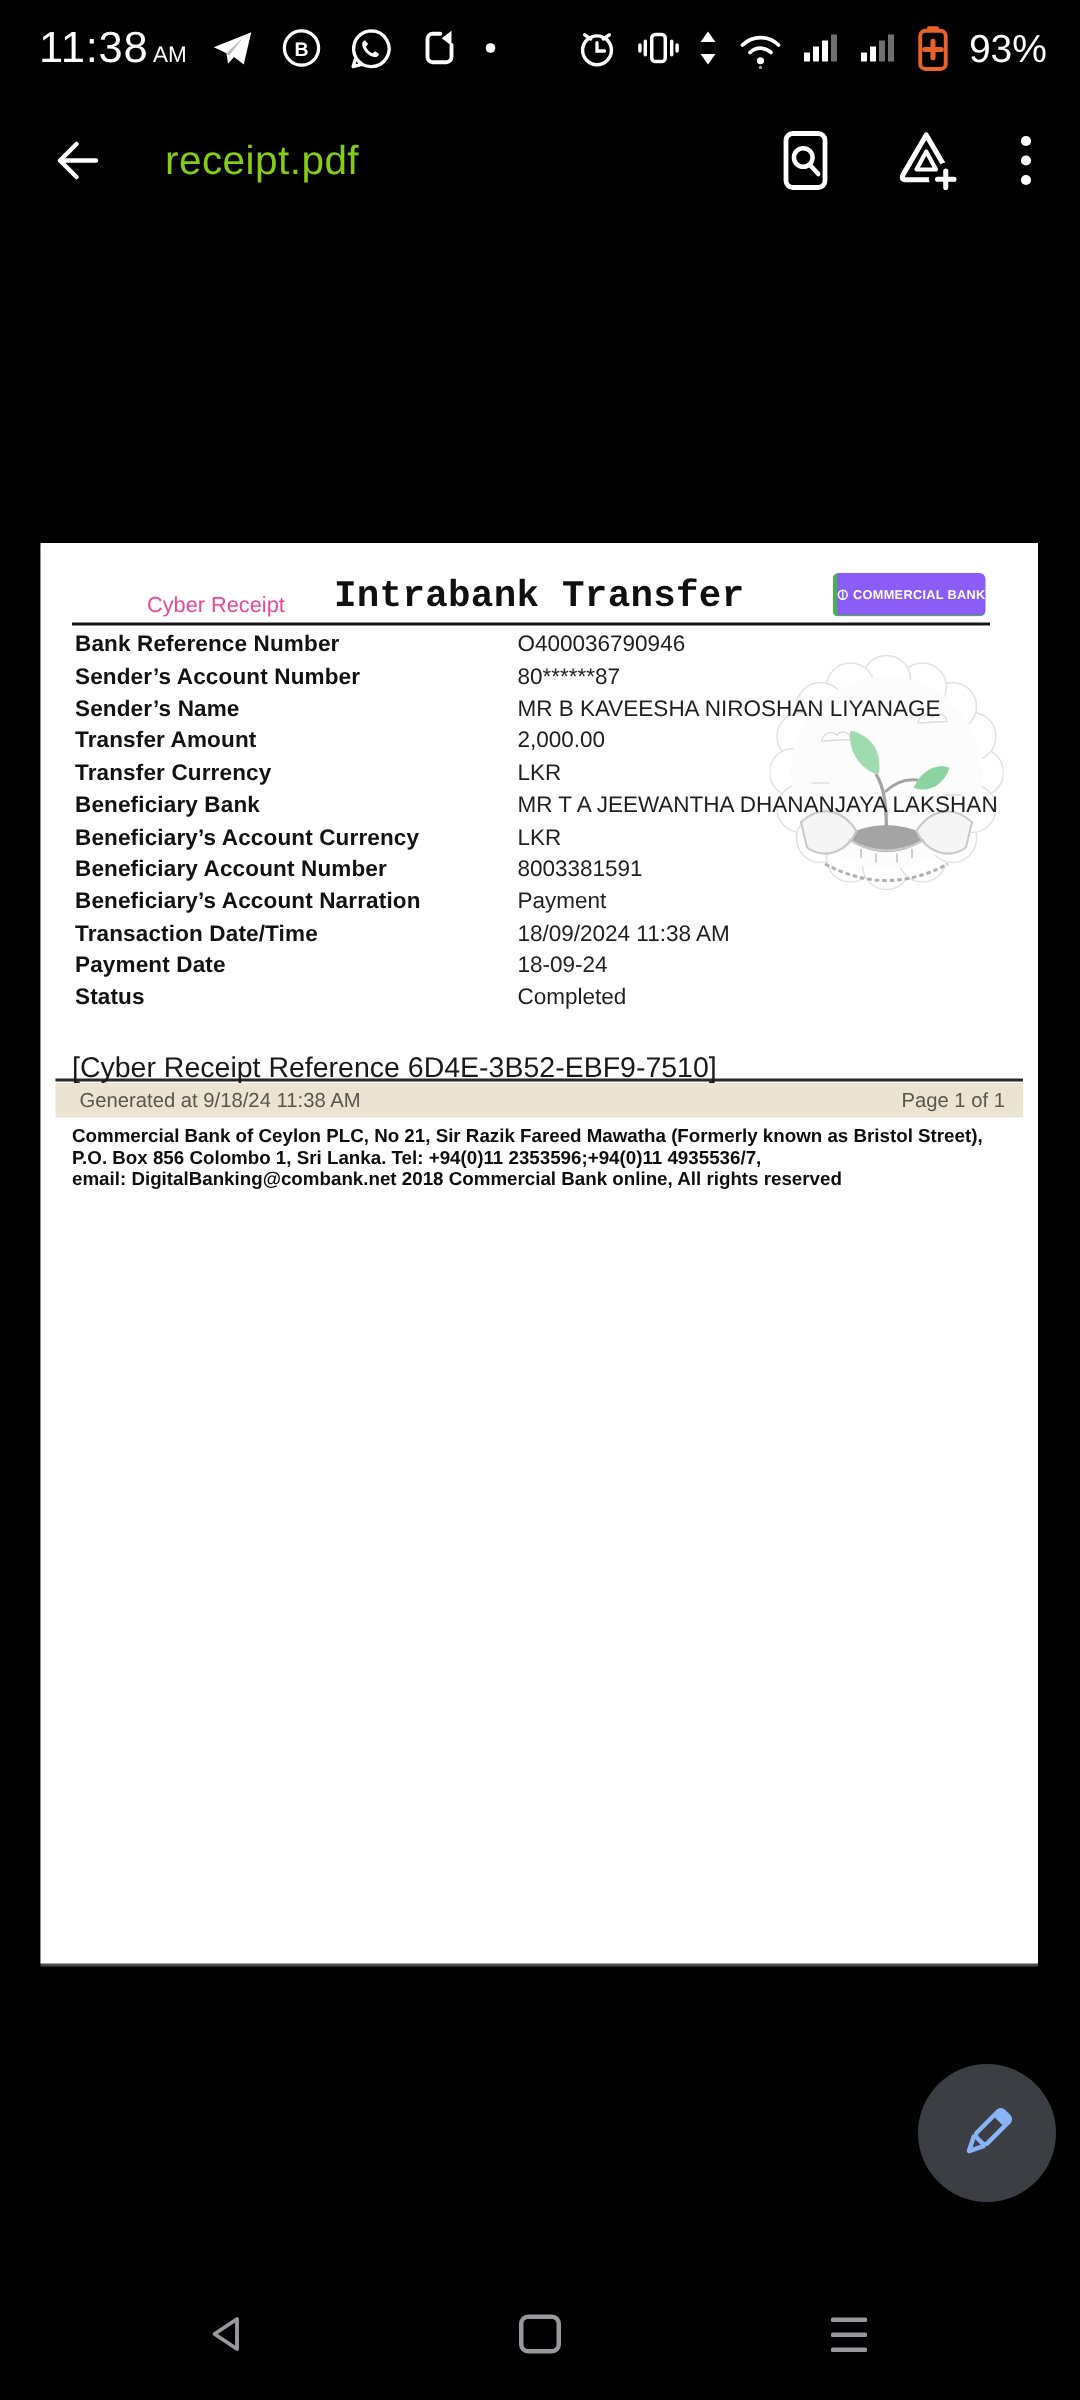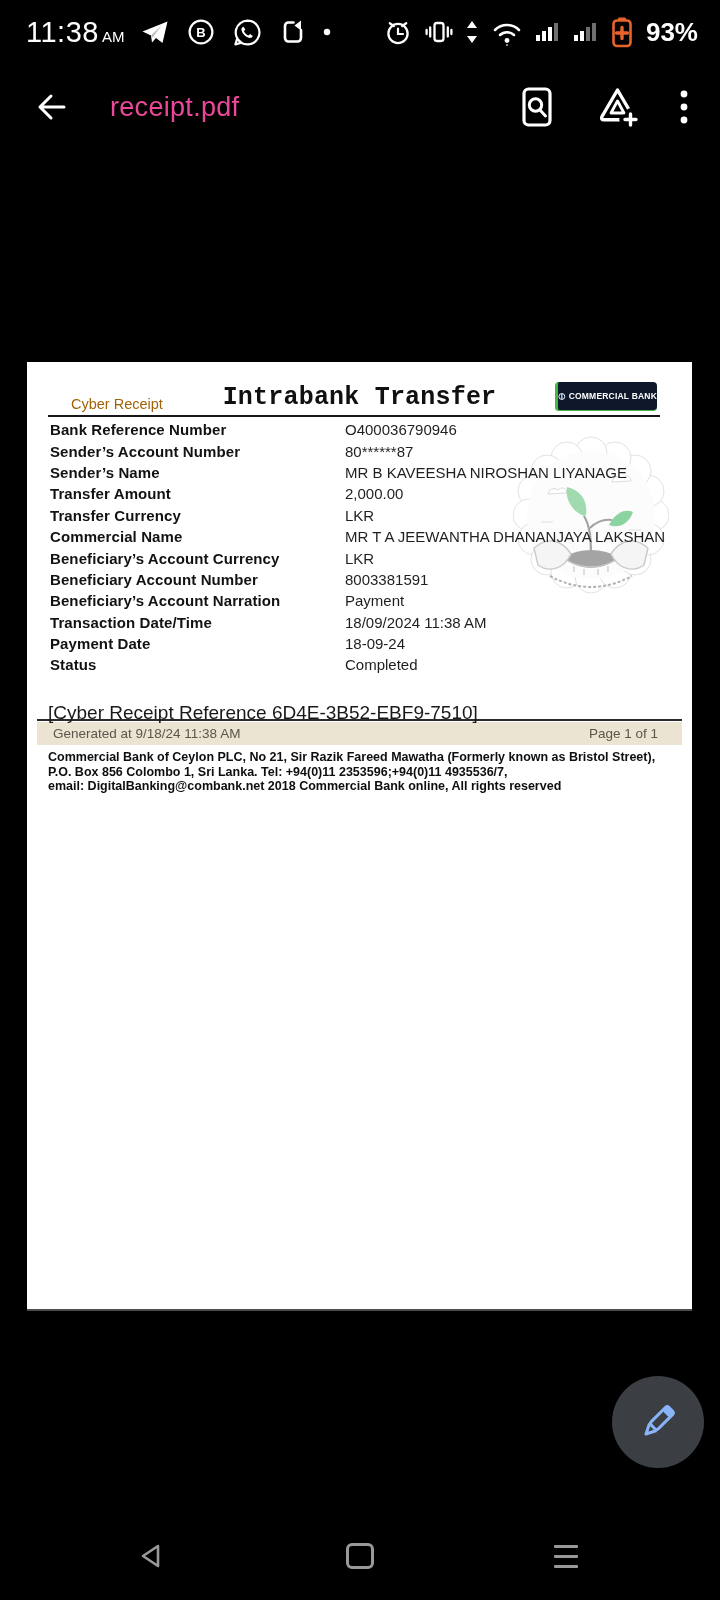--- a/index.html
+++ b/index.html
@@ -8,45 +8,45 @@
     font-family:"Liberation Sans","DejaVu Sans",sans-serif;
     -webkit-font-smoothing:antialiased;
   }
   
   .status-bar{position:absolute;top:0;left:0;width:720px;height:64px;display:flex;align-items:center;
     padding:0 22px 0 26px;box-sizing:border-box;color:#fff;}
   .sb-left{display:flex;align-items:center;gap:16px;}
   .sb-time{font-size:29px;font-weight:500;letter-spacing:.5px;}
   .sb-ampm{font-size:15px;font-weight:500;margin-left:3px;}
   .sb-right{margin-left:auto;display:flex;align-items:center;gap:11px;}
-  .sb-batt-pct{font-size:26px;font-weight:700;margin-left:2px;}
+  .sb-batt-pct{font-size:26px;font-weight:400;margin-left:2px;}
   .icn{display:block;}
   
   .app-bar{position:absolute;top:64px;left:0;width:720px;height:86px;display:flex;align-items:center;
     padding:0 30px;box-sizing:border-box;color:#fff;}
-  .ab-title{font-size:27px;font-weight:400;color:#ec4899;margin-left:42px;letter-spacing:.3px;}
+  .ab-title{font-size:27px;font-weight:400;color:#84cc16;margin-left:42px;letter-spacing:.3px;}
   .ab-actions{margin-left:auto;display:flex;align-items:center;gap:37px;}
   
   .page{position:absolute;left:27px;top:362px;width:665px;height:947px;background:#fff;
     box-shadow:0 2px 0 rgba(140,140,140,.55);color:#141414;}
-  .doc-type{position:absolute;left:44px;top:34px;font-size:14.5px;color:#a16207;}
+  .doc-type{position:absolute;left:71px;top:34px;font-size:14.5px;color:#ec4899;}
   .doc-title{position:absolute;left:0;top:21px;width:100%;text-align:center;font-size:25px;font-weight:700;color:#101010;letter-spacing:.2px;font-family:Liberation Mono, monospace;}
-  .bank-logo{position:absolute;right:35px;top:20px;width:99px;height:28px;background:#0f172a;border-radius:4px;
+  .bank-logo{position:absolute;right:35px;top:20px;width:99px;height:28px;background:#8b5cf6;border-radius:4px;
     border-left:3px solid #43b649;border-bottom:1px solid #43b649;display:flex;align-items:center;justify-content:center;gap:3px;}
   .bank-logo-text{color:#fff;font-size:8.5px;font-weight:700;letter-spacing:.2px;white-space:nowrap;}
   .header-rule{position:absolute;left:21px;top:53px;width:612px;height:2px;background:#161616;}
   .fields{position:absolute;left:23px;top:57px;right:10px;z-index:2;}
   .field-row{display:flex;height:21.4px;align-items:center;}
   .field-label{width:295px;font-size:15px;font-weight:700;color:#121212;letter-spacing:.1px;}
   .field-value{font-size:15px;font-weight:400;color:#1f1f1f;}
   .wm{position:absolute;left:486px;top:68px;width:156px;height:168px;z-index:1;opacity:.9;}
   .ref-line{position:absolute;left:21px;top:340px;font-size:19px;color:#191919;z-index:2;}
   .ref-rule{position:absolute;left:10px;top:357px;width:645px;height:2px;background:#2a2a2a;}
   .gen-bar{position:absolute;left:10px;top:360px;width:645px;height:23px;background:#ece4d3;
-    display:flex;align-items:center;justify-content:space-between;padding:0 24px 0 16px;box-sizing:border-box;}
+    display:flex;align-items:center;justify-content:space-between;padding:0 12px 0 16px;box-sizing:border-box;}
   .gen-text,.page-ind{font-size:13.5px;color:#5a564b;}
   .footer{position:absolute;left:21px;top:388px;right:10px;font-size:12.5px;font-weight:700;color:#0e0e0e;line-height:14.6px;}
   
   .fab{position:absolute;left:612px;top:1376px;width:92px;height:92px;border-radius:50%;background:#3b3f44;
     display:flex;align-items:center;justify-content:center;}
   
   .nav-bar{position:absolute;left:0;bottom:0;width:720px;height:90px;}
   .nav-btn{position:absolute;top:18px;width:56px;height:56px;display:flex;align-items:center;justify-content:center;}
   .nav-back{left:122px;} .nav-home{left:332px;} .nav-recents{left:538px;}
   .recents-lines{display:flex;flex-direction:column;gap:7px;}
@@ -218,21 +218,21 @@
         <span class="field-label">Transfer Amount</span>
         <span class="field-value">2,000.00</span>
       </div>
 
       <div class="field-row">
         <span class="field-label">Transfer Currency</span>
         <span class="field-value">LKR</span>
       </div>
 
       <div class="field-row">
-        <span class="field-label">Commercial Name</span>
+        <span class="field-label">Beneficiary Bank</span>
         <span class="field-value">MR T A JEEWANTHA DHANANJAYA LAKSHAN</span>
       </div>
 
       <div class="field-row">
         <span class="field-label">Beneficiary’s Account Currency</span>
         <span class="field-value">LKR</span>
       </div>
 
       <div class="field-row">
         <span class="field-label">Beneficiary Account Number</span>

